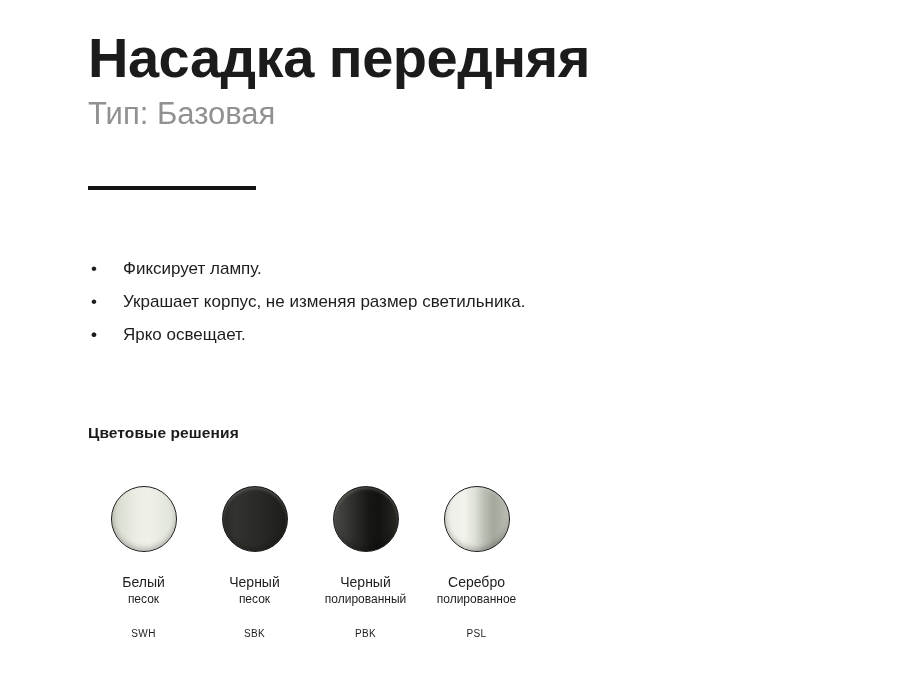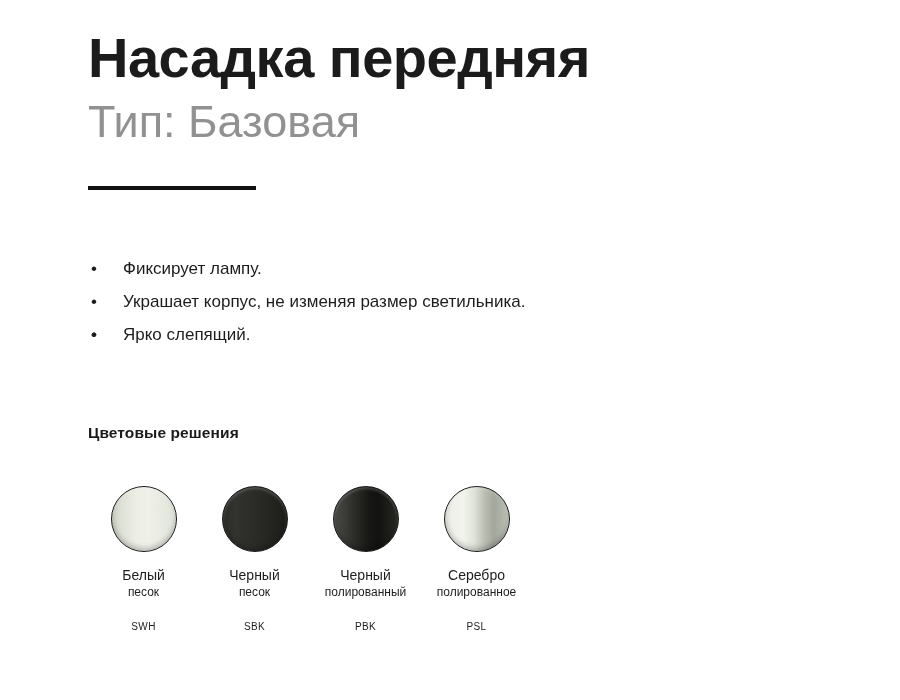--- a/index.html
+++ b/index.html
@@ -39,21 +39,21 @@
     font-size: 56px;
     line-height: 1.06;
     font-weight: 700;
     letter-spacing: -0.5px;
     color: #1b1b1b;
     white-space: nowrap;
   }
 
   .subtitle {
     margin: 10px 0 0 0;
-    font-size: 45px;
+    font-size: 31px;
     line-height: 1.1;
     font-weight: 400;
     letter-spacing: 0px;
     color: #919191;
     white-space: nowrap;
   }
 
   .rule {
     position: absolute;
     left: 88px;
@@ -179,21 +179,21 @@
       #eef0e9 12%,
       #f1f3ec 30%,
       #dfe2d8 46%,
       #b9bdb2 62%,
       #a3a89c 76%,
       #aeb2a7 88%,
       #c3c7bb 100%);
   }
 
   .swatch-name {
-    margin-top: 14px;
+    margin-top: 21px;
     font-size: 14px;
     line-height: 18px;
     color: #1d1d1d;
     text-align: center;
     white-space: nowrap;
   }
 
   .swatch-name-2 {
     font-size: 12px;
     line-height: 17px;
@@ -231,21 +231,21 @@
     </li>
     <li class="feature-item">
       <span class="feature-bullet">•</span>
       <span>Украшает корпус, не изменяя размер светильника.</span>
     </li>
     <li class="feature-item">
       <span class="feature-bullet">•</span>
     </li>
     <li class="feature-item">
       <span class="feature-bullet">•</span>
-      <span>Ярко слепящий.</span>
+      <span>Ярко освещает.</span>
     </li>
   </ul>
 
   <h2 class="colors-heading">Цветовые решения</h2>
 
   <div class="swatches">
 
     <div class="swatch">
       <div class="swatch-disc fill-swh"></div>
       <div class="swatch-name">Белый</div>

